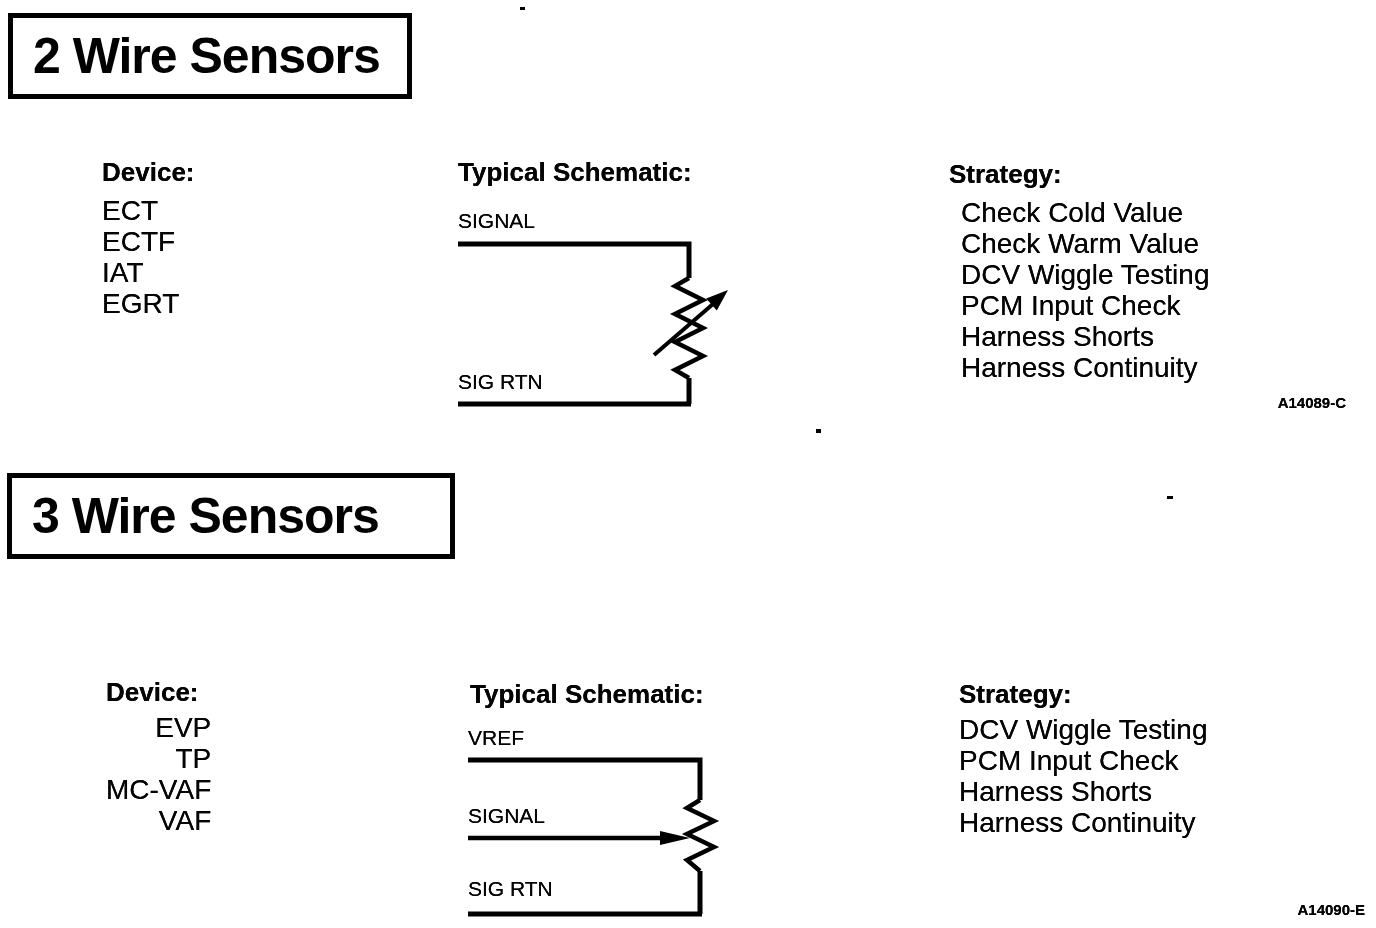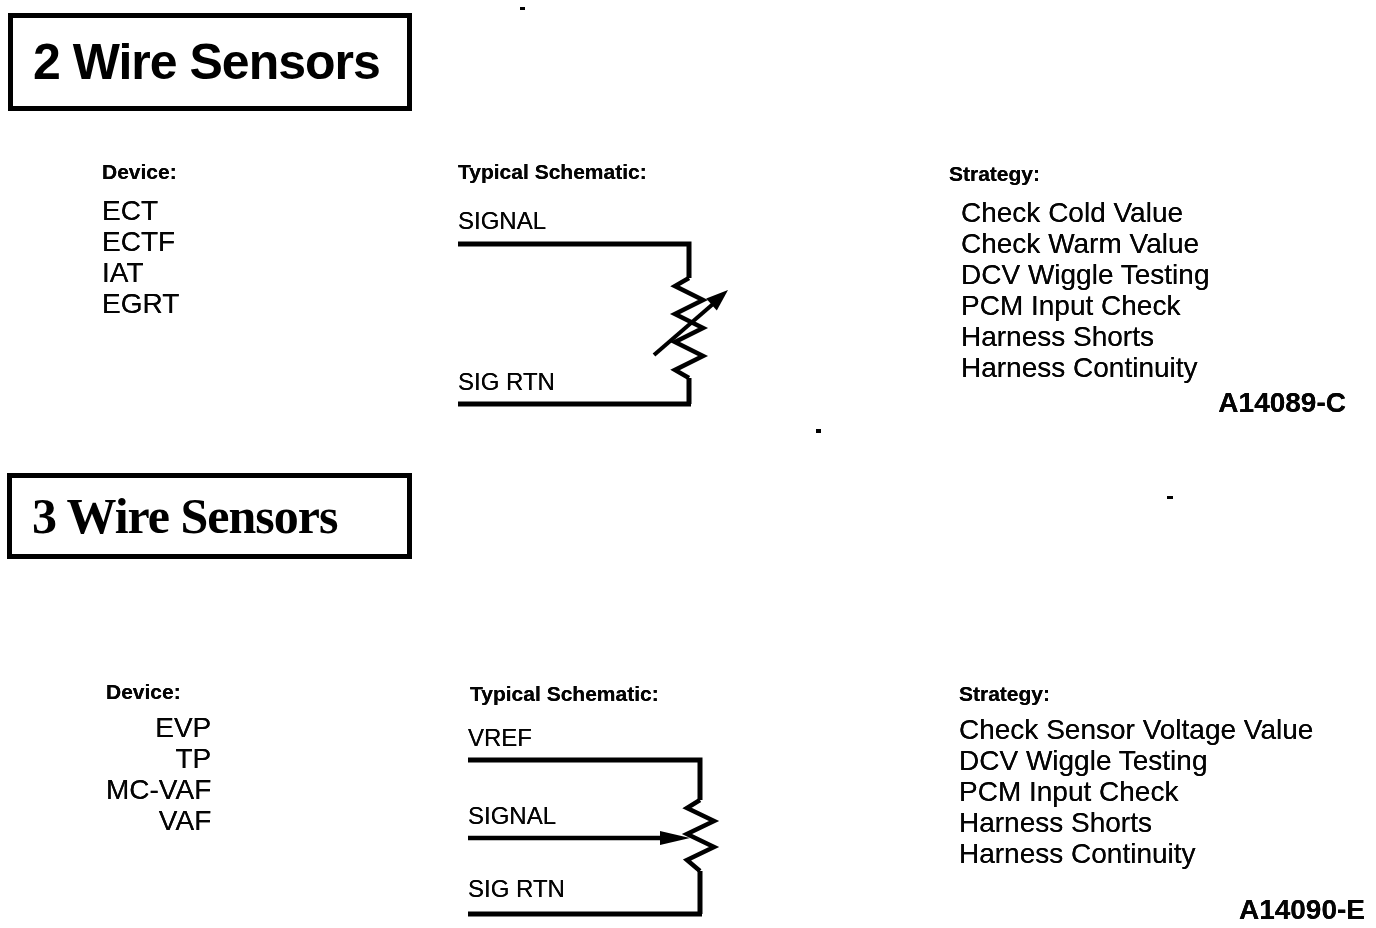--- a/index.html
+++ b/index.html
@@ -18,54 +18,54 @@
     display:flex;align-items:center;
     padding-left:20px;
     font-weight:bold;
     font-size:50px;
     letter-spacing:-1px;
     color:#000;
     background:#fff;
   }
   .col-head{
     font-weight:bold;
-    font-size:21px;
+    font-size:26px;
     line-height:22px;
     white-space:nowrap;
     text-shadow:0 0 0.5px #000;
   }
   .body-list{
     font-size:28px;
     line-height:31px;
     white-space:nowrap;
     text-shadow:0 0 0.4px #111;
   }
   .wire-label{
-    font-size:24px;
+    font-size:21px;
     line-height:21px;
     white-space:nowrap;
     text-shadow:0 0 0.4px #111;
   }
   .fig-ref{
     font-weight:bold;
-    font-size:28px;
+    font-size:15px;
     line-height:22px;
     text-align:right;
     width:160px;
     text-shadow:0 0 0.5px #000;
   }
   .speck{
     background:#000;
   }
   svg{display:block;overflow:visible;}
 </style>
 </head>
 <body>
 
-<div class="abs title-box" style="left:8px;top:13px;width:404px;height:98px;">
+<div class="abs title-box" style="left:8px;top:13px;width:404px;height:86px;">
   <span>2 Wire Sensors</span>
 </div>
 
 <div class="abs col-head" style="left:102px;top:161px;">Device:</div>
 <div class="abs body-list" style="left:102px;top:195px;">
   <div>ECT</div>
   <div>ECTF</div>
   <div>IAT</div>
   <div>EGRT</div>
 </div>
@@ -91,21 +91,21 @@
   <div>Check Cold Value</div>
   <div>Check Warm Value</div>
   <div>DCV Wiggle Testing</div>
   <div>PCM Input Check</div>
   <div>Harness Shorts</div>
   <div>Harness Continuity</div>
 </div>
 
 <div class="abs fig-ref" style="left:1186px;top:392px;">A14089-C</div>
 
-<div class="abs title-box" style="left:7px;top:473px;width:405px;height:86px;font-family:Liberation Serif, serif;">
+<div class="abs title-box" style="left:7px;top:473px;width:448px;height:86px;">
   <span>3 Wire Sensors</span>
 </div>
 
 <div class="abs col-head" style="left:106px;top:681px;">Device:</div>
 <div class="abs body-list" style="left:106px;top:712px;text-align:right;">
   <div>EVP</div>
   <div>TP</div>
   <div>MC-VAF</div>
   <div>VAF</div>
 </div>
@@ -122,21 +122,20 @@
   <path d="M238,50 L225,58 L252,71 L225,84 L252,97 L225,110 L238,121" fill="none" stroke="#000" stroke-width="4.5"></path>
 
   <path d="M238,121 V164 M6,164 H240" fill="none" stroke="#000" stroke-width="5"></path>
 
   <path d="M6,88 H206" fill="none" stroke="#000" stroke-width="4.5"></path>
   <polygon points="228,88 198,81 198,95" fill="#000"></polygon>
 </svg>
 
 <div class="abs col-head" style="left:959px;top:683px;">Strategy:</div>
 <div class="abs body-list" style="left:959px;top:714px;">
-  <div>Check Sensor Voltage Value</div>
   <div>DCV Wiggle Testing</div>
   <div>PCM Input Check</div>
   <div>Harness Shorts</div>
   <div>Harness Continuity</div>
 </div>
 
 <div class="abs fig-ref" style="left:1205px;top:899px;">A14090-E</div>
 
 <div class="abs speck" style="left:520px;top:7px;width:5px;height:3px;"></div>
 <div class="abs speck" style="left:816px;top:429px;width:5px;height:4px;"></div>

